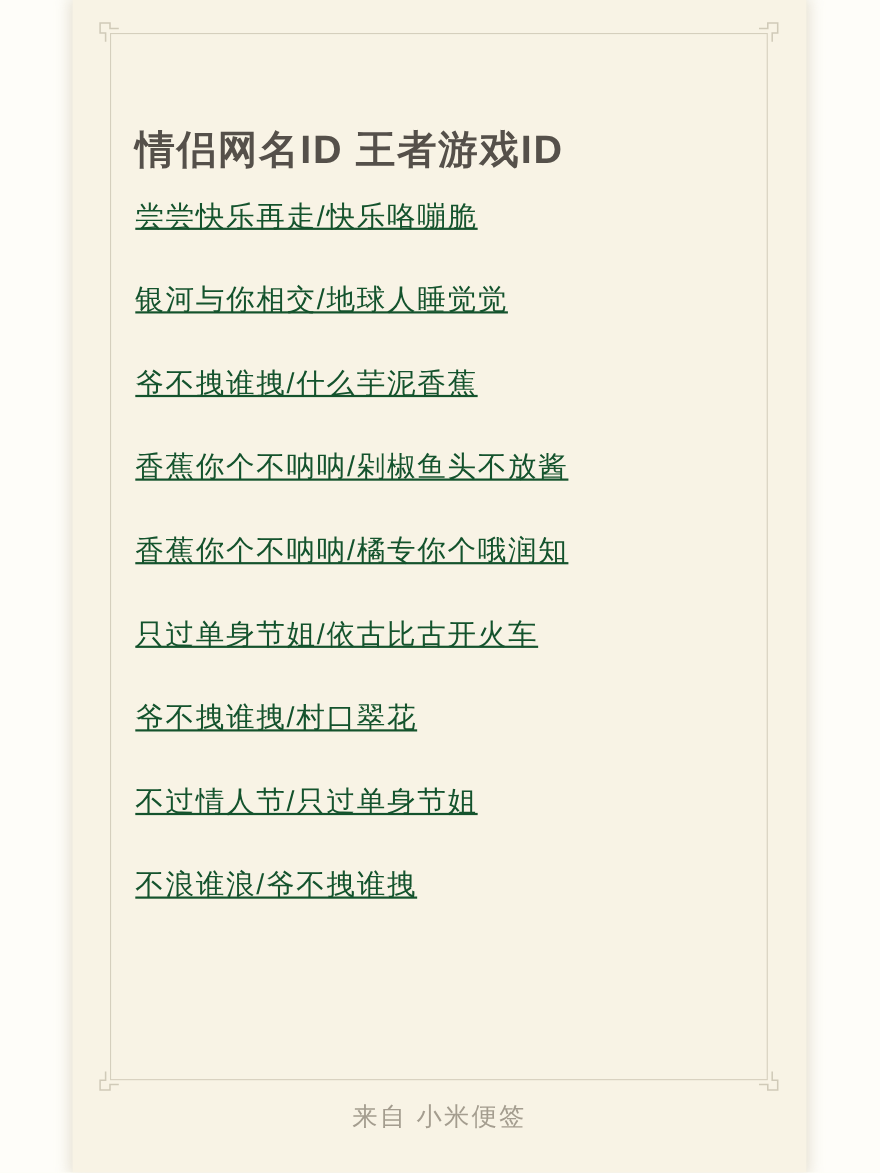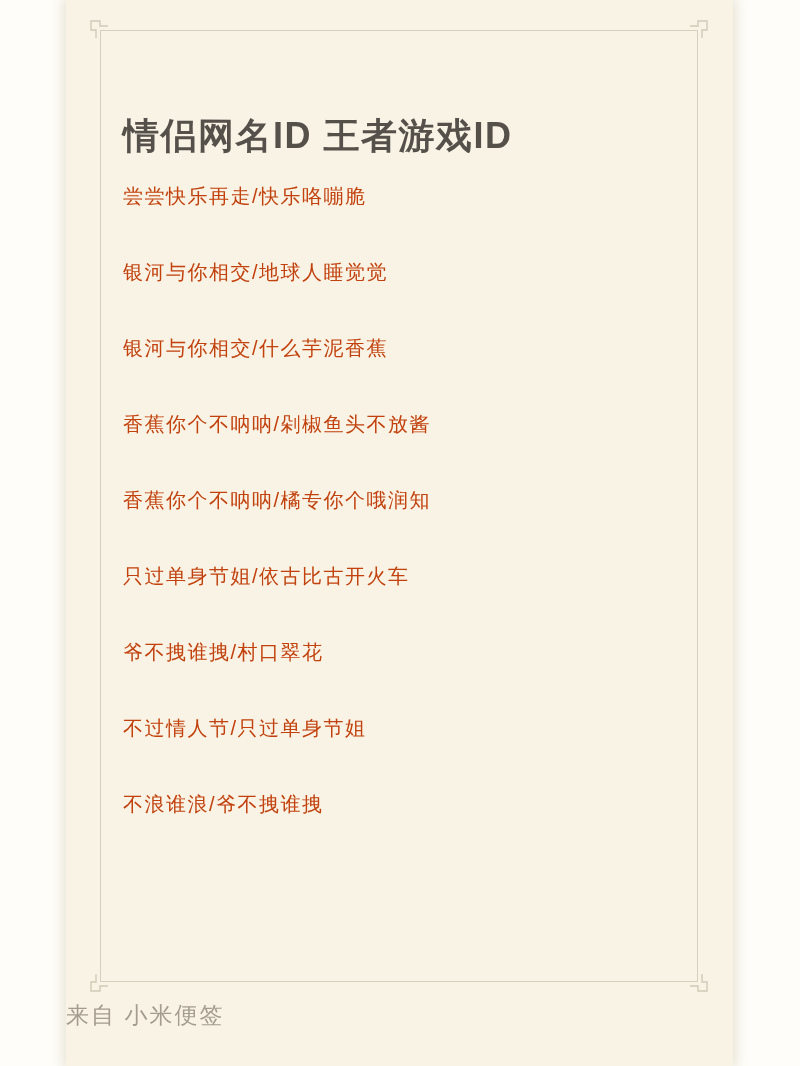--- a/index.html
+++ b/index.html
@@ -55,33 +55,34 @@
     letter-spacing: 1.5px;
     white-space: nowrap;
   }
   .note-lines {
     position: absolute;
     left: 57px;
     top: 183px;
     width: 560px;
   }
   .note-line {
-    font-size: 20px;
+    font-size: 26px;
     line-height: 27px;
     margin-bottom: 49px;
-    color: #c2410c;
+    color: #14532d;
     letter-spacing: 1.5px;
     white-space: nowrap;
+    text-decoration: underline;
   }
   .note-footer {
     position: absolute;
     left: 0;
     top: 1000px;
     width: 100%;
-    text-align: left;
+    text-align: center;
     font-size: 23px;
     color: #a49d8f;
     letter-spacing: 2px;
   }
 </style>
 </head>
 <body>
 
 <div class="page">
   <div class="note-card">
@@ -107,21 +108,21 @@
           <path d="M21 9 H13 V4 H4 V13 H9 V21" fill="none" stroke="#d0cab8" stroke-width="1.4"></path>
         </svg>
       </span>
     </div>
 
     <h1 class="note-title">情侣网名ID 王者游戏ID</h1>
 
     <div class="note-lines">
       <div class="note-line">尝尝快乐再走/快乐咯嘣脆</div>
       <div class="note-line">银河与你相交/地球人睡觉觉</div>
-      <div class="note-line">银河与你相交/什么芋泥香蕉</div>
+      <div class="note-line">爷不拽谁拽/什么芋泥香蕉</div>
       <div class="note-line">香蕉你个不呐呐/剁椒鱼头不放酱</div>
       <div class="note-line">香蕉你个不呐呐/橘专你个哦润知</div>
       <div class="note-line">只过单身节姐/依古比古开火车</div>
       <div class="note-line">爷不拽谁拽/村口翠花</div>
       <div class="note-line">不过情人节/只过单身节姐</div>
       <div class="note-line">不浪谁浪/爷不拽谁拽</div>
     </div>
 
     <div class="note-footer">来自 小米便签</div>
 

